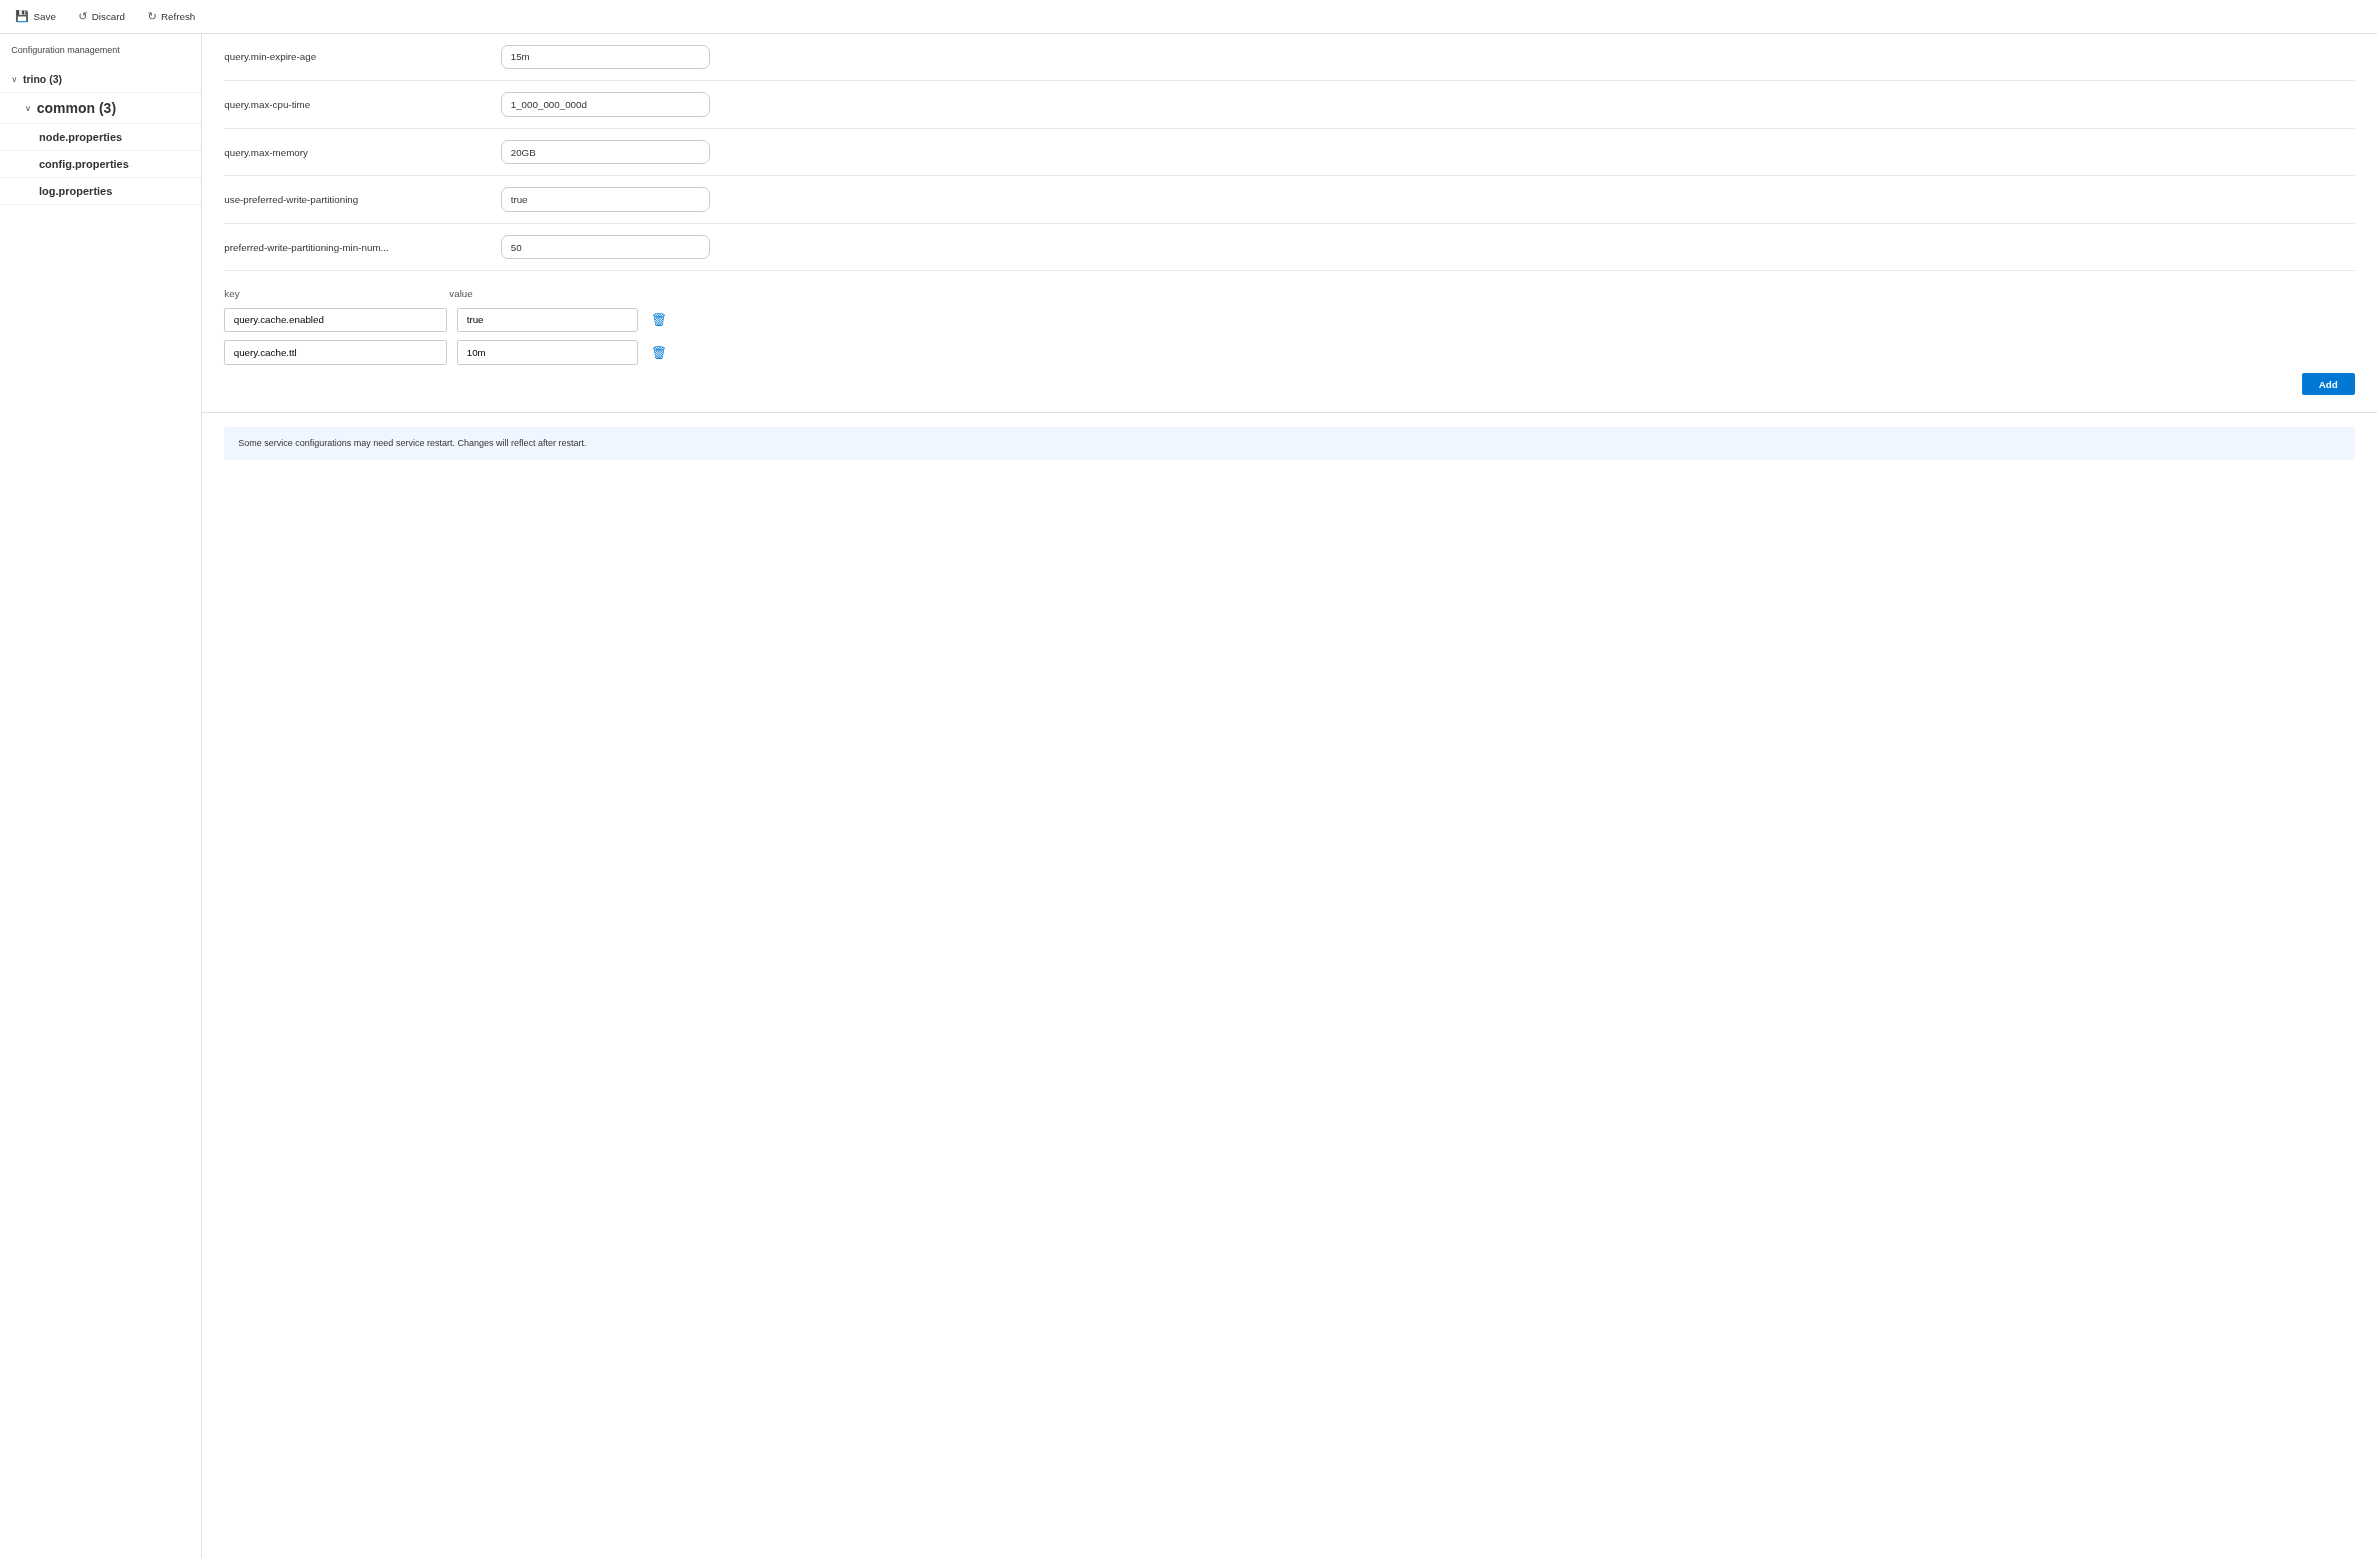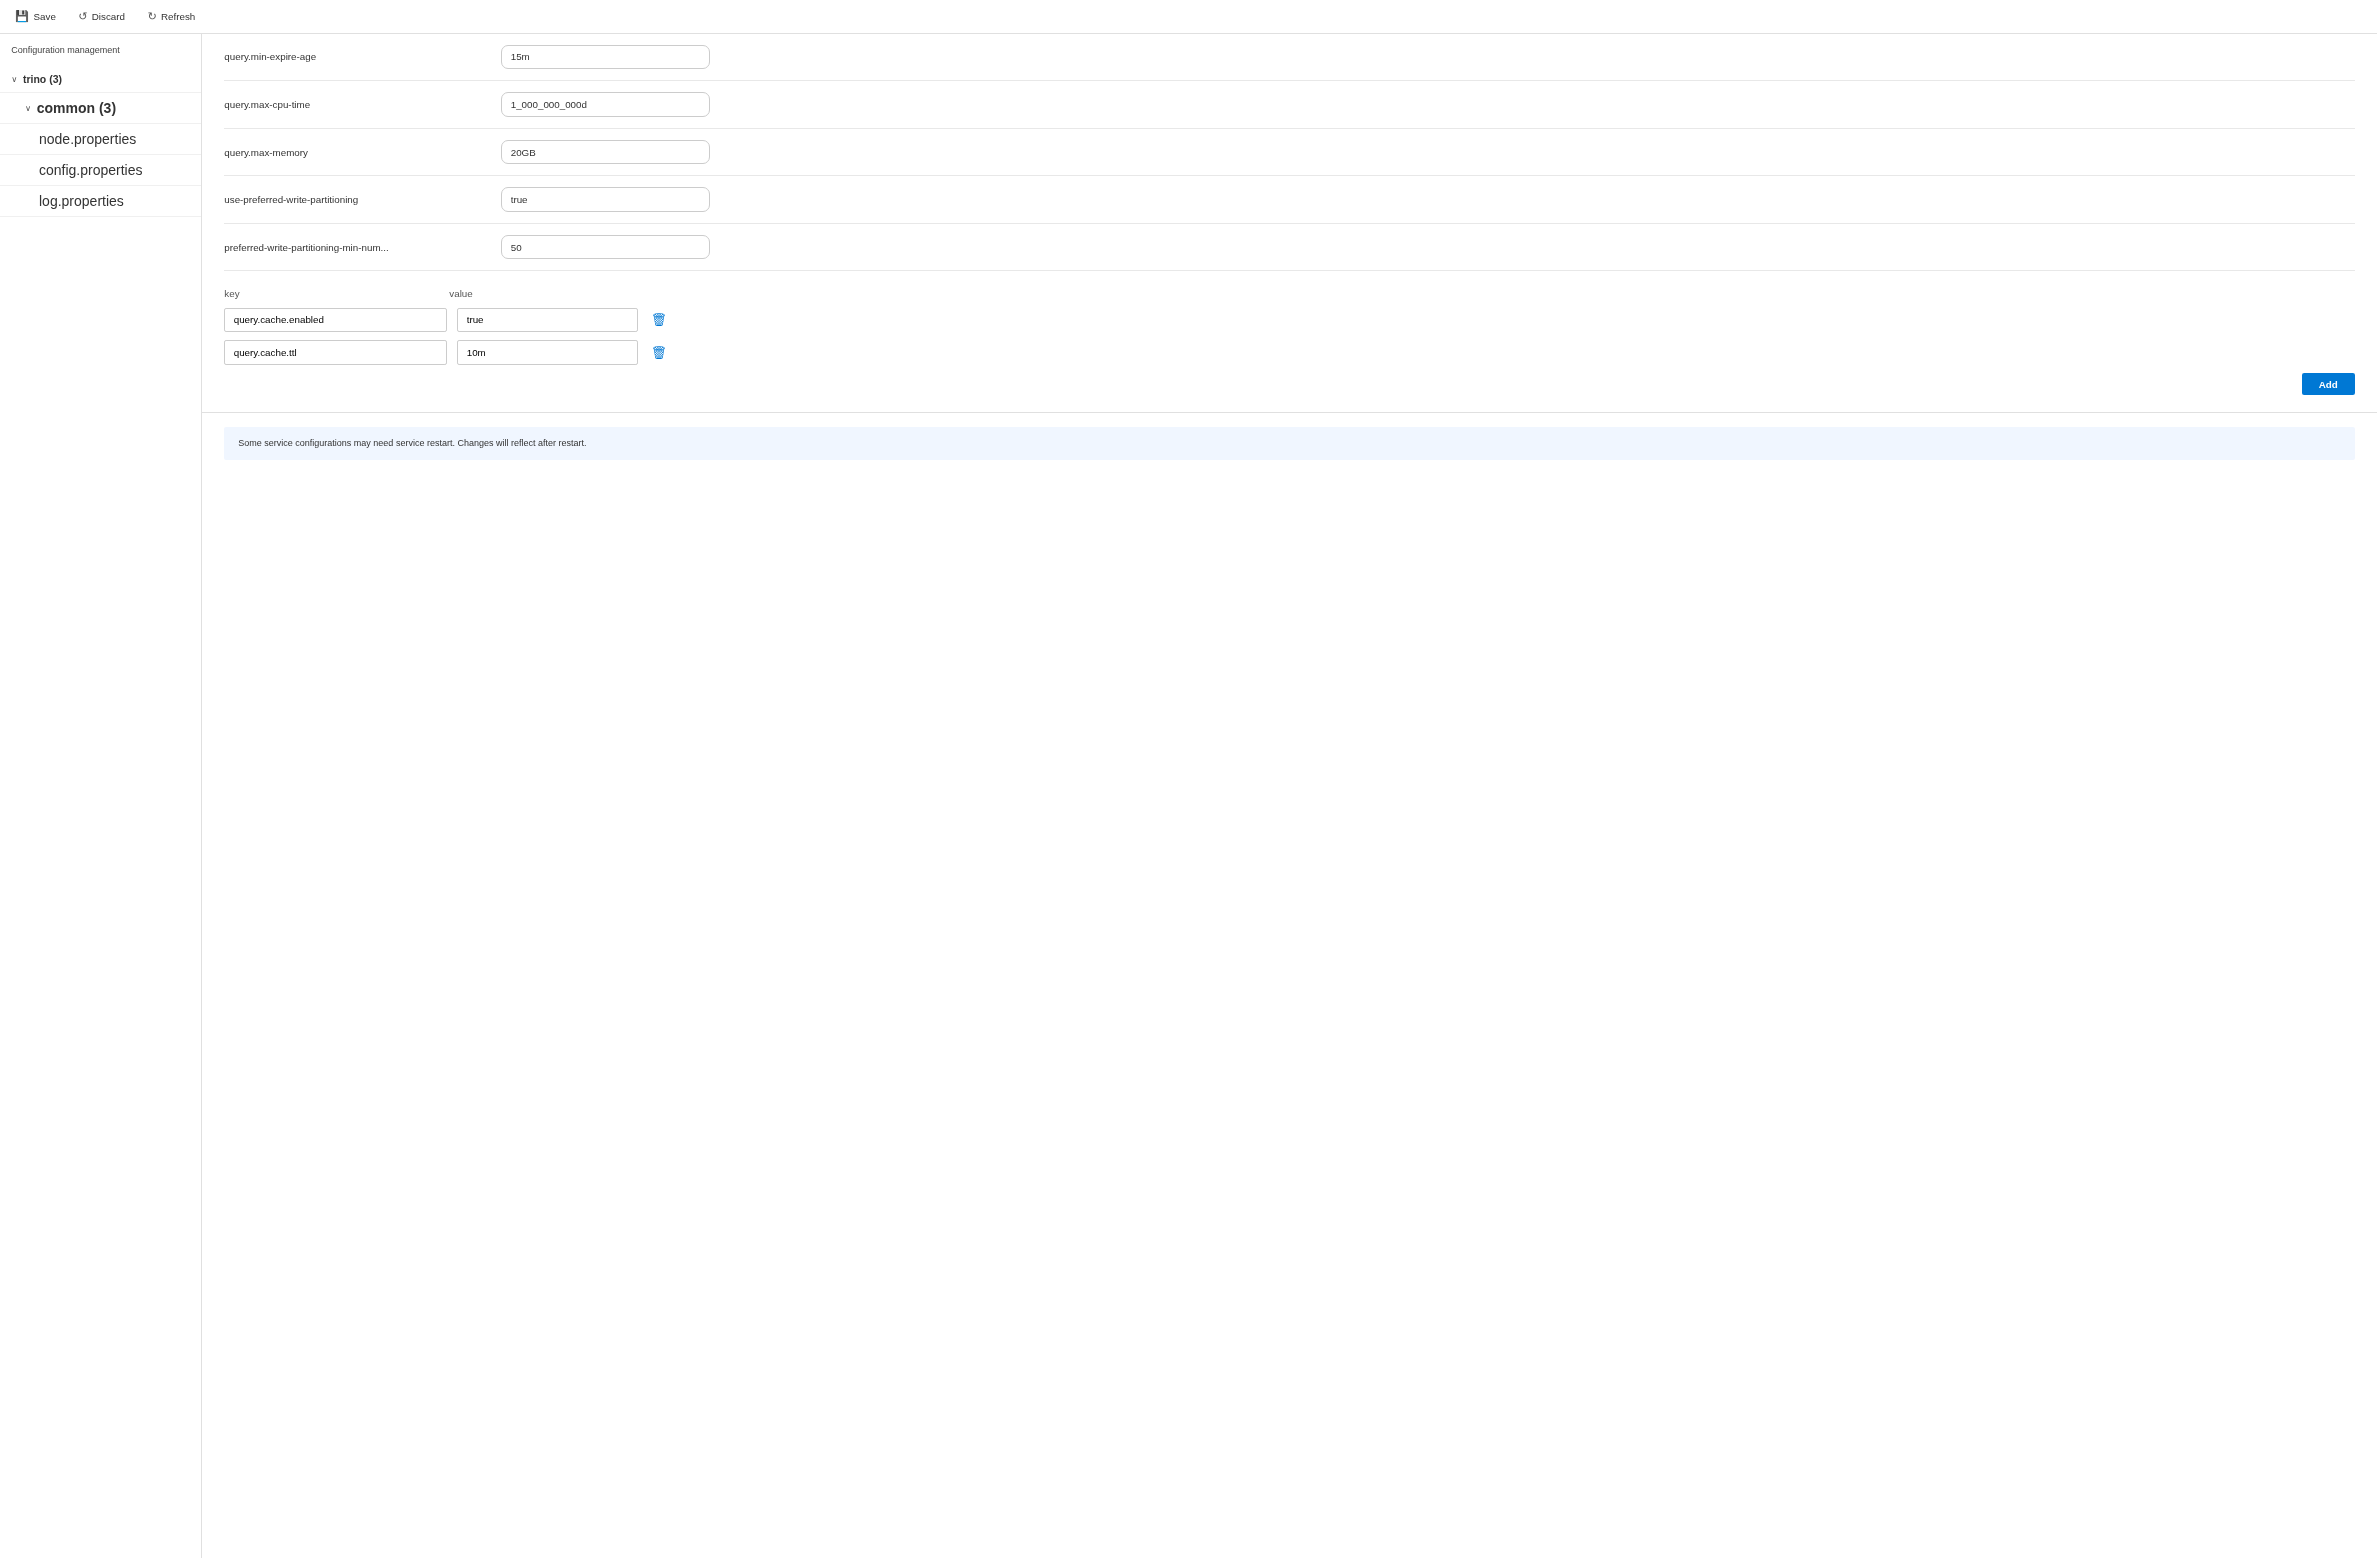--- a/index.html
+++ b/index.html
@@ -58,21 +58,21 @@
       gap: 5.6px;
       padding: 7px 11.2px;
       cursor: pointer;
       border-bottom: 0.7px solid #f0f0f0;
     }
     .tree-item-label {
       font-size: 9.8px;
     }
     .tree-item.level-0 .tree-item-label { font-weight: 700; font-size: 10.5px; }
     .tree-item.level-1 .tree-item-label { font-weight: 700; font-size: 14px; }
-    .tree-item.level-2 .tree-item-label { font-weight: 400; font-size: 14px; color: #333; }
+    .tree-item.level-2 .tree-item-label { font-weight: 700; font-size: 11px; color: #333; }
     .tree-item.level-0 { padding-left: 11.2px; }
     .tree-item.level-1 { padding-left: 25px; }
     .tree-item.level-2 { padding-left: 39px; }
     .chevron { font-size: 8.4px; color: #555; }
     .content-area {
       flex: 1;
       overflow-y: auto;
       padding: 0;
     }
     .config-section {

